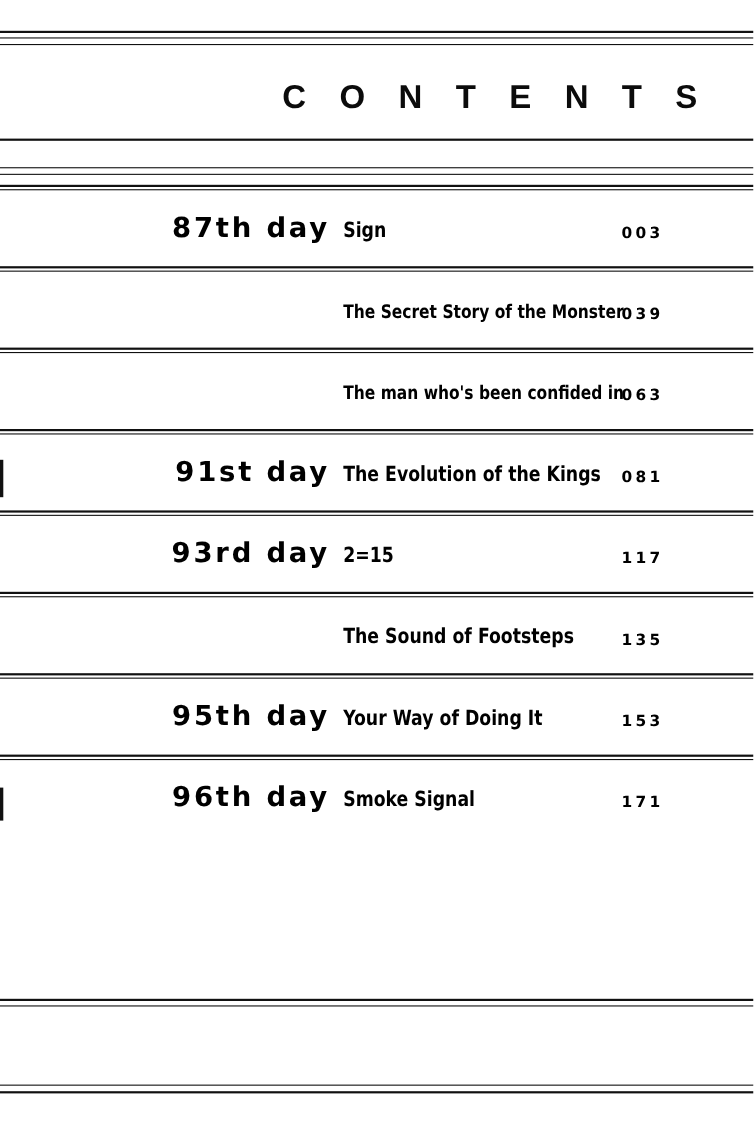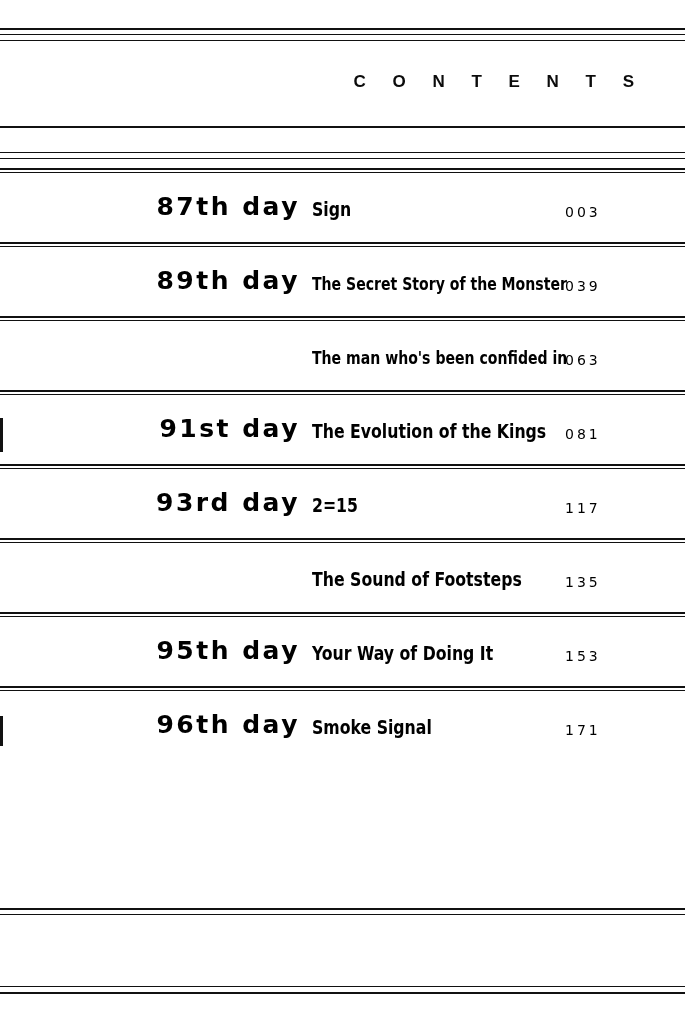--- a/index.html
+++ b/index.html
@@ -43,21 +43,21 @@
   }
 
   .contents-title {
     position: absolute;
     left: 0;
     top: 72px;
     width: 645px;
     text-align: right;
     font-family: "Liberation Sans", sans-serif;
     font-weight: 700;
-    font-size: 17px;
+    font-size: 30px;
     letter-spacing: 11px;
     color: #0b0b0b;
   }
 
   .toc {
     position: absolute;
     left: 0;
     top: 168px;
     width: 685px;
   }
@@ -117,21 +117,21 @@
     top: 32px;
   }
 
   .pagenum {
     position: absolute;
     left: 565px;
     top: 36px;
     width: 80px;
     text-align: left;
     font-family: "DejaVu Sans", sans-serif;
-    font-weight: 400;
+    font-weight: 700;
     font-size: 14px;
     letter-spacing: 3px;
     color: #000;
   }
 </style>
 </head>
 <body>
 
 <div class="page">
 
@@ -155,21 +155,20 @@
       <div class="row-line-top2"></div>
       <div class="day">87th day</div>
       <div class="title">Sign</div>
       <div class="pagenum">003</div>
     </div>
 
 
     <div class="toc-row">
       <div class="row-line-top"></div>
       <div class="row-line-top2"></div>
-      <div class="day">89th day</div>
       <div class="title small">The Secret Story of the Monster</div>
       <div class="pagenum">039</div>
     </div>
 
     <div class="toc-row">
       <div class="row-line-top"></div>
       <div class="row-line-top2"></div>
       <div class="title small">The man who's been confided in</div>
       <div class="pagenum">063</div>
     </div>

